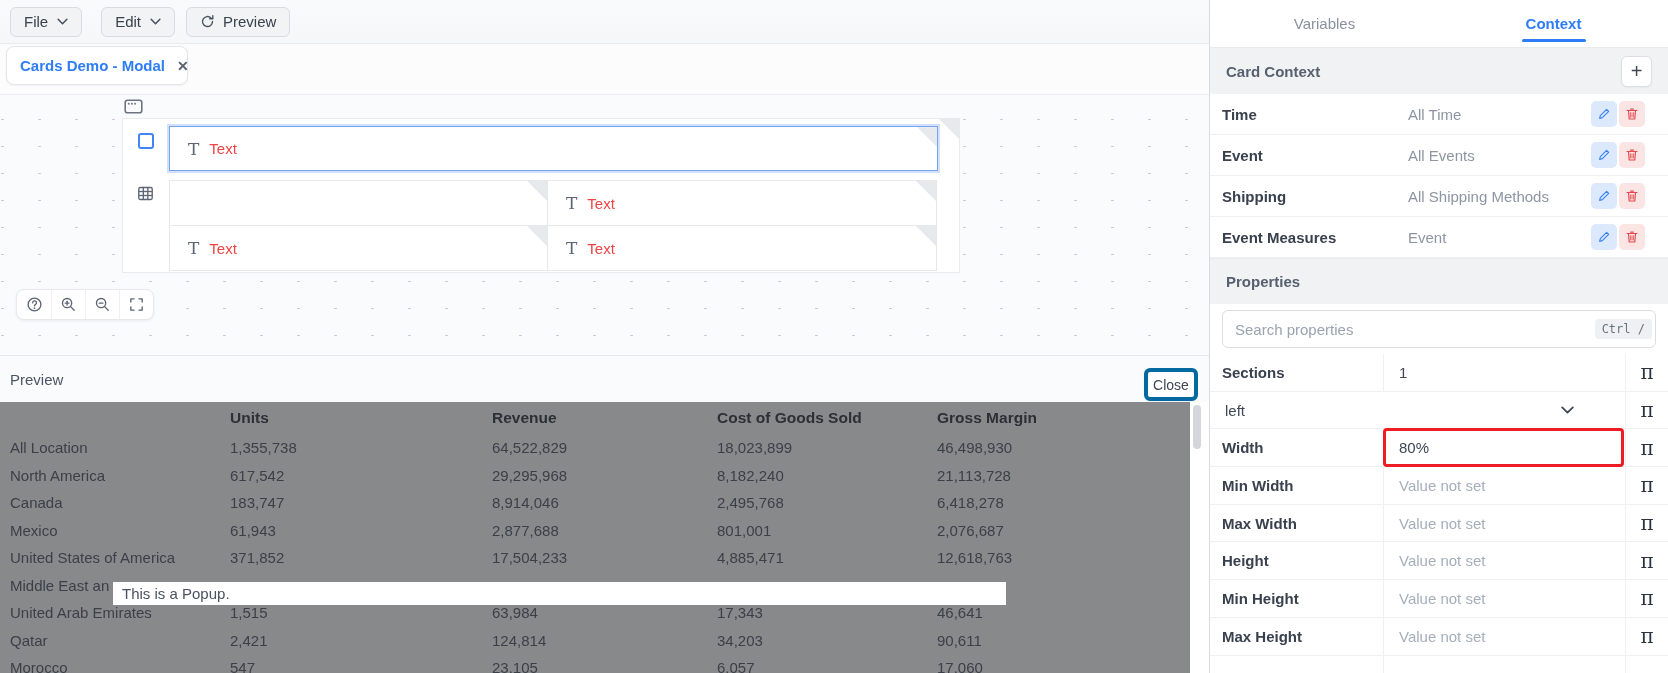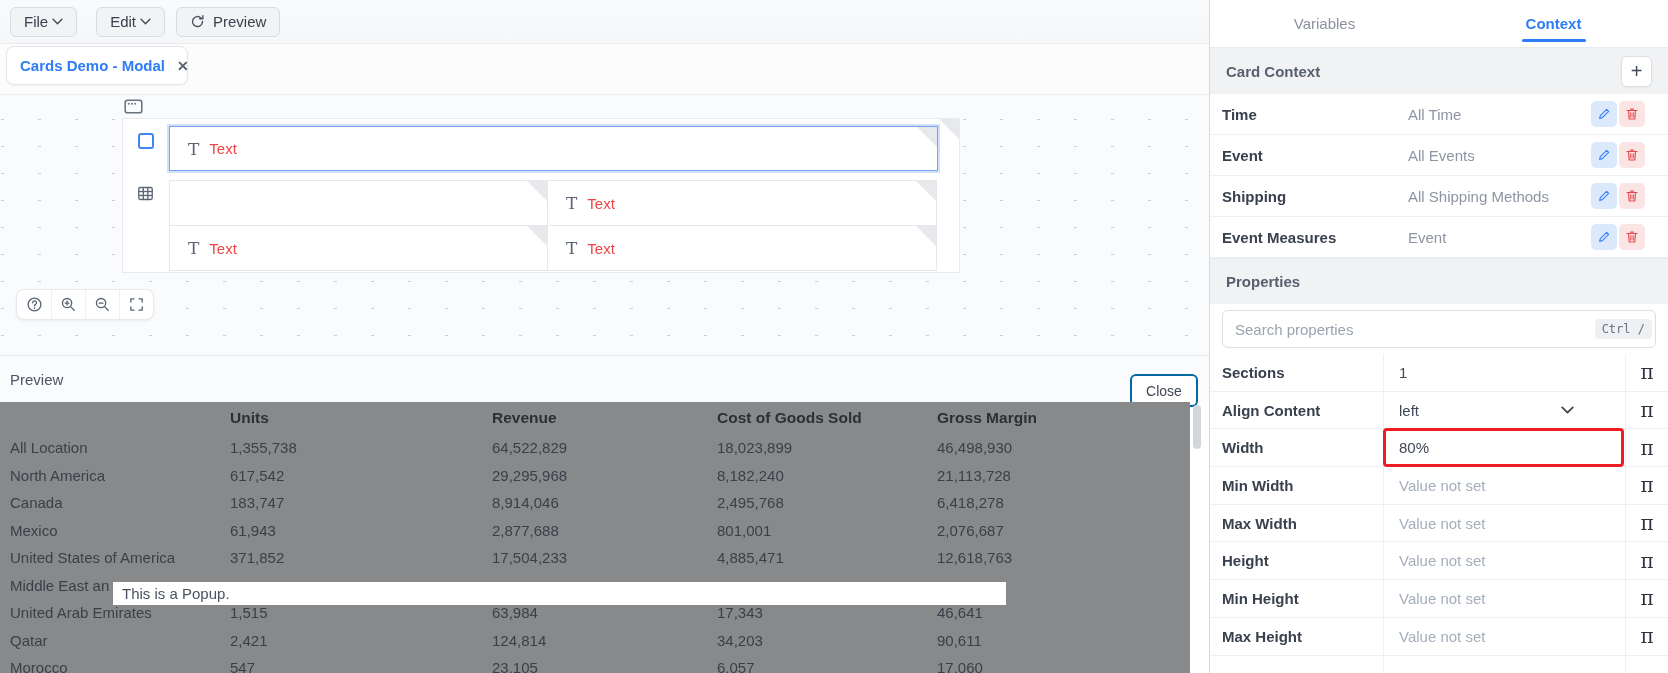--- a/index.html
+++ b/index.html
@@ -5,21 +5,21 @@
   * { box-sizing: border-box; margin: 0; padding: 0; }
   html,body { width:1668px; height:673px; overflow:hidden; }
   body { font-family:"Liberation Sans", sans-serif; background:#ffffff; color:#3e4653; position:relative; }
   svg { display:block; }
 
   
   .main { position:absolute; left:0; top:0; width:1210px; height:673px; border-right:1px solid #d7dade; background:#fff; }
 
   
   .topbar { height:44px; background:linear-gradient(#f9fafb,#f6f7f9); border-bottom:1px solid #e9ebee; display:flex; align-items:center; }
-  .tb-btn { display:inline-flex; align-items:center; gap:4px; height:30px; padding:0 13px; background:#f2f3f5; border:1px solid #d8dbe0; border-radius:6px; font-size:15px; color:#39414d; cursor:pointer; }
+  .tb-btn { display:inline-flex; align-items:center; gap:9px; height:30px; padding:0 13px; background:#f2f3f5; border:1px solid #d8dbe0; border-radius:6px; font-size:15px; color:#39414d; cursor:pointer; }
   .tb-btn .chev { color:#4a5260; }
   #btn-file { margin-left:10px; }
   #btn-edit { margin-left:19px; font-weight:400; }
   #btn-preview { margin-left:11px; gap:8px; }
 
   
   .tabstrip { height:51px; background:#fcfcfd; border-bottom:1px solid #eceef1; position:relative; }
   .doc-tab { position:absolute; left:6px; top:2px; height:39px; width:182px; background:#fff; border:1px solid #e4e6ea; border-radius:8px; box-shadow:0 1px 2px rgba(20,30,50,.05); display:flex; align-items:center; padding:0 13px; gap:12px; cursor:pointer; }
   .doc-tab-title { color:#2e7cf6; font-weight:700; font-size:15px; white-space:nowrap; }
   .doc-tab-close { color:#59626f; font-size:14px; font-weight:700; margin-left:auto; cursor:pointer; }
@@ -39,21 +39,21 @@
   .mini-table { position:absolute; left:169px; top:85px; width:767px; height:90px; display:grid; grid-template-columns:378px 389px; grid-template-rows:45px 45px; }
   .mt-cell { position:relative; background:#fff; border:1px solid #e6e8ec; margin-right:-1px; margin-bottom:-1px; display:flex; align-items:center; padding-left:18px; gap:10px; cursor:pointer; }
   .mt-cell .fold { border-top-width:20px; border-left-width:20px; }
   .cv-toolbar { position:absolute; left:16px; top:194px; height:31px; background:#fff; border:1px solid #e7e9ed; border-radius:8px; box-shadow:0 1px 3px rgba(20,30,50,.07); display:flex; align-items:stretch; }
   .cv-btn { width:34px; display:flex; align-items:center; justify-content:center; color:#5b6472; cursor:pointer; }
   .cv-btn + .cv-btn { border-left:1px solid #eef0f3; }
 
   
   .pv-header { height:47px; background:#fafbfc; border-top:1px solid #e5e7ea; display:flex; align-items:center; padding-left:10px; position:relative; }
   .pv-title { font-size:15px; color:#4c5563; }
-  .close-btn { position:absolute; right:11px; top:18px; height:33px; width:68px; background:#fff; border:2px solid #0369a1; border-radius:6px; font-size:14px; color:#3f4754; display:flex; align-items:center; justify-content:center; box-shadow:0 1px 2px rgba(20,30,50,.05); cursor:pointer; }
+  .close-btn { position:absolute; right:11px; top:12px; height:33px; width:54px; background:#fff; border:4px solid #0369a1; border-radius:6px; font-size:14px; color:#3f4754; display:flex; align-items:center; justify-content:center; box-shadow:0 1px 2px rgba(20,30,50,.05); cursor:pointer; }
 
   
   .ptable { position:absolute; left:0; top:402px; width:1190px; height:271px; background:#88898b; overflow:hidden; font-size:15px; color:#3a3f48; }
   .trow { display:flex; height:27.5px; align-items:center; padding-left:10px; }
   .trow.thead { height:32px; font-weight:700; color:#2b2f36; font-size:15.5px; }
   .tc { flex:none; white-space:nowrap; overflow:hidden; }
   .c0 { width:220px; } .c1 { width:225px; } .c2 { width:225px;margin-left:37px; } .c3 { width:220px; } .c4 { width:250px; }
   .popup { position:absolute; left:113px; top:180px; width:893px; height:23px; background:#ffffff; display:flex; align-items:center; padding-left:9px; font-size:15px; color:#4a5260; }
   .scroll-thumb { position:absolute; left:1193px; top:405px; width:8px; height:44px; background:#d3d6db; border-radius:4px; cursor:pointer; }
 
@@ -394,21 +394,20 @@
     <span class="kbd-badge">Ctrl /</span>
   </div>
 
   <div class="prow">
     <div class="p-label">Sections</div>
     <div class="p-value">1</div>
     <div class="pi-btn">π</div>
   </div>
 
   <div class="prow">
-    <div class="p-label">Align Content</div>
     <div class="p-value">
       <span>left</span>
       <span class="sel-chevron">
         <svg width="13" height="8" viewBox="0 0 14 9">
             <path d="M1 1.5l6 6 6-6" fill="none" stroke="currentColor" stroke-width="2" stroke-linecap="round" stroke-linejoin="round"></path>
           </svg>
       </span>
     </div>
     <div class="pi-btn">π</div>
   </div>

